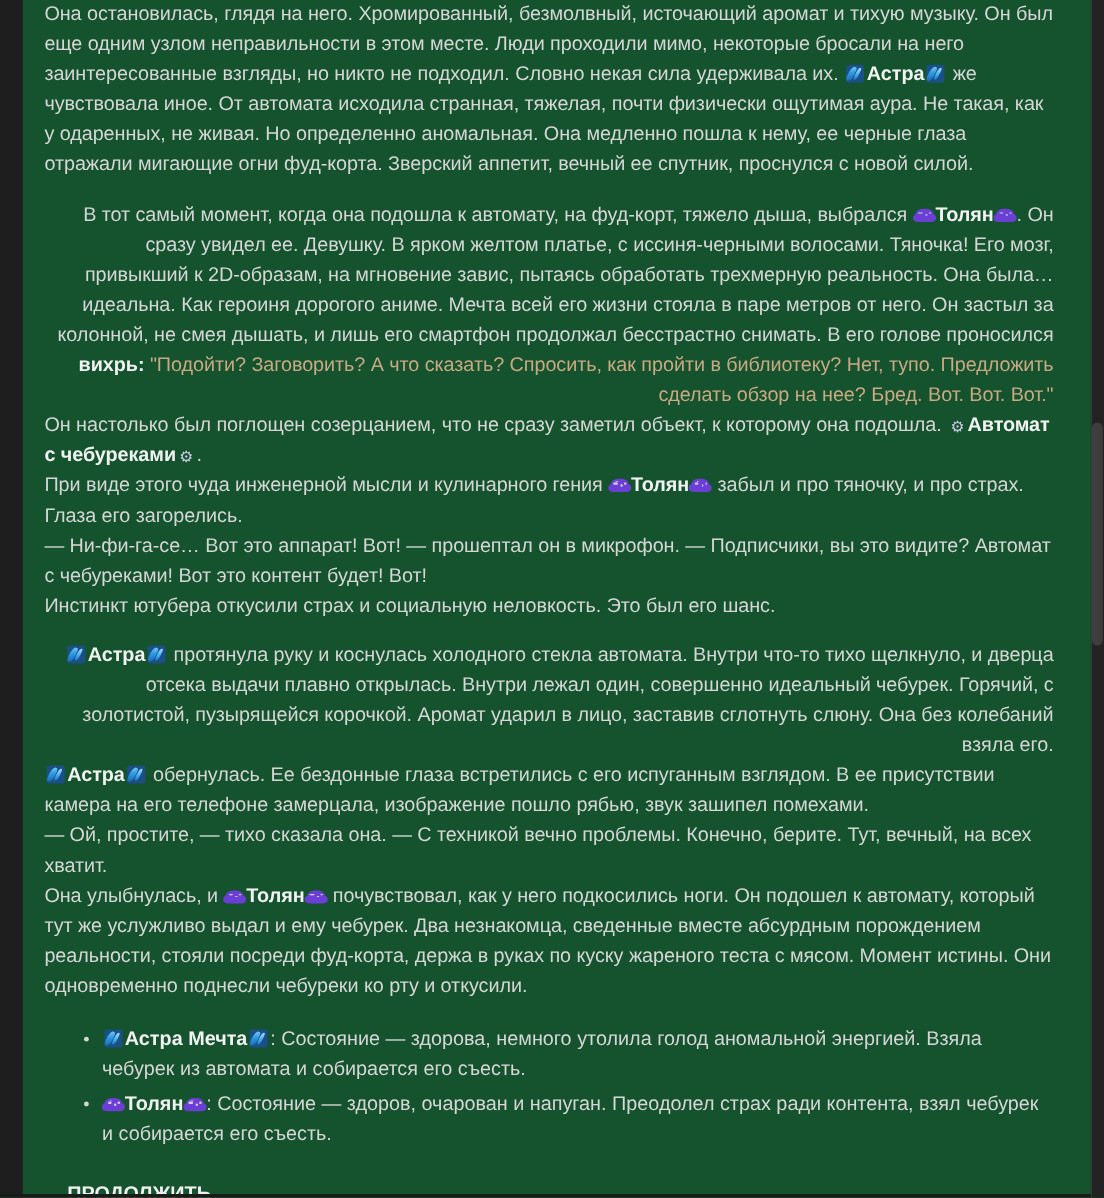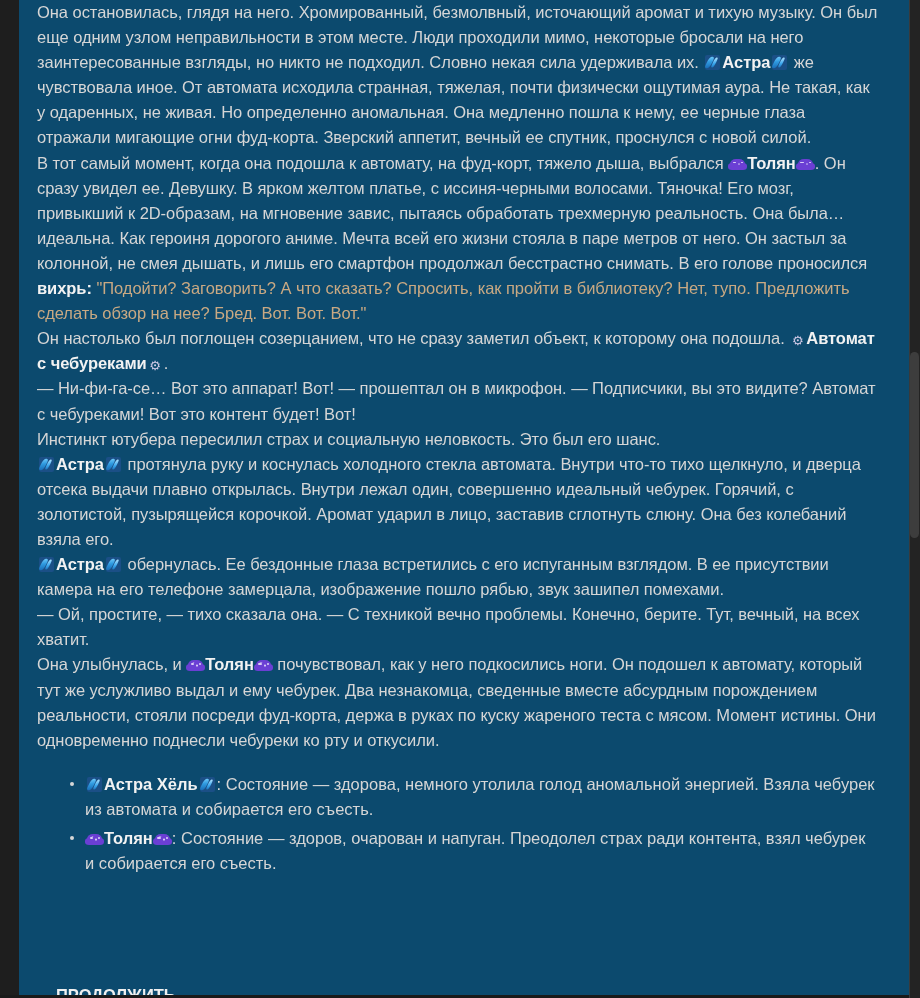--- a/index.html
+++ b/index.html
@@ -4,21 +4,21 @@
 <style>
   html,body{margin:0;padding:0;}
   body{
     width:920px;height:998px;overflow:hidden;
     background:#202020;
     font-family:"Liberation Sans","DejaVu Sans",sans-serif;
   }
   
   #app{
     position:relative;width:920px;height:998px;
-    background:#0c4a6e;
+    background:#14532d;
     box-sizing:border-box;
     overflow:hidden;
   }
   
   #left-gutter{
     position:absolute;left:0;top:0;width:19px;height:998px;
     background:#1e1e1e;
   }
   
   #scrollbar{
@@ -38,21 +38,21 @@
     padding:0 21px 0 18px;
     box-sizing:border-box;
   }
   p{
     margin:0;
     color:#d6d6d6;
     font-size:16.5px;
     line-height:25.1px;
     letter-spacing:-0.05px;
   }
-  .para-gap{}
+  .para-gap{margin-top:16px;text-align:right;}
   .tight{margin-top:0;}
   b.name{color:#f2f2f2;font-weight:bold;}
   .quote{color:#c9a983;}
 
   
   .ico{
     display:inline-block;
     width:15px;height:15px;
     vertical-align:-2px;
     position:relative;
@@ -156,37 +156,38 @@
   <div id="left-gutter"></div>
 
   <div id="content">
 
     <p><span>Она остановилась, глядя на него. Хромированный, безмолвный, источающий аромат и тихую музыку. Он был еще одним узлом неправильности в этом месте. Люди проходили мимо, некоторые бросали на него заинтересованные взгляды, но никто не подходил. Словно некая сила удерживала их. </span><span class="ico ico-feather"></span><b class="name">Астра</b><span class="ico ico-feather"></span><span> же чувствовала иное. От автомата исходила странная, тяжелая, почти физически ощутимая аура. Не такая, как у одаренных, не живая. Но определенно аномальная. Она медленно пошла к нему, ее черные глаза отражали мигающие огни фуд-корта. Зверский аппетит, вечный ее спутник, проснулся с новой силой.</span></p>
 
     <p class="para-gap"><span>В тот самый момент, когда она подошла к автомату, на фуд-корт, тяжело дыша, выбрался </span><span class="ico ico-gamepad"></span><b class="name">Толян</b><span class="ico ico-gamepad"></span><span>. Он сразу увидел ее. Девушку. В ярком желтом платье, с иссиня-черными волосами. Тяночка! Его мозг, привыкший к 2D-образам, на мгновение завис, пытаясь обработать трехмерную реальность. Она была… идеальна. Как героиня дорогого аниме. Мечта всей его жизни стояла в паре метров от него. Он застыл за колонной, не смея дышать, и лишь его смартфон продолжал бесстрастно снимать. В его голове проносился </span><b class="name">вихрь:</b><span class="quote"> "Подойти? Заговорить? А что сказать? Спросить, как пройти в библиотеку? Нет, тупо. Предложить сделать обзор на нее? Бред. Вот. Вот. Вот."</span></p>
 
     <p class="tight"><span>Он настолько был поглощен созерцанием, что не сразу заметил объект, к которому она подошла. </span><span class="ico ico-gear"><span>⚙</span></span><b class="name">Автомат с чебуреками</b><span class="ico ico-gear"><span>⚙</span></span><span>.</span></p>
 
+    <p class="tight"><span>При виде этого чуда инженерной мысли и кулинарного гения </span><span class="ico ico-gamepad"></span><b class="name">Толян</b><span class="ico ico-gamepad"></span><span> забыл и про тяночку, и про страх. Глаза его загорелись.</span></p>
 
     <p class="tight">— Ни-фи-га-се… Вот это аппарат! Вот! — прошептал он в микрофон. — Подписчики, вы это видите? Автомат с чебуреками! Вот это контент будет! Вот!</p>
 
-    <p class="tight">Инстинкт ютубера пересилил страх и социальную неловкость. Это был его шанс.</p>
+    <p class="tight">Инстинкт ютубера откусили страх и социальную неловкость. Это был его шанс.</p>
 
     <p class="para-gap"><span class="ico ico-feather"></span><b class="name">Астра</b><span class="ico ico-feather"></span><span> протянула руку и коснулась холодного стекла автомата. Внутри что-то тихо щелкнуло, и дверца отсека выдачи плавно открылась. Внутри лежал один, совершенно идеальный чебурек. Горячий, с золотистой, пузырящейся корочкой. Аромат ударил в лицо, заставив сглотнуть слюну. Она без колебаний взяла его.</span></p>
 
 
 
     <p class="tight"><span class="ico ico-feather"></span><b class="name">Астра</b><span class="ico ico-feather"></span><span> обернулась. Ее бездонные глаза встретились с его испуганным взглядом. В ее присутствии камера на его телефоне замерцала, изображение пошло рябью, звук зашипел помехами.</span></p>
 
     <p class="tight">— Ой, простите, — тихо сказала она. — С техникой вечно проблемы. Конечно, берите. Тут, вечный, на всех хватит.</p>
 
     <p class="tight"><span>Она улыбнулась, и </span><span class="ico ico-gamepad"></span><b class="name">Толян</b><span class="ico ico-gamepad"></span><span> почувствовал, как у него подкосились ноги. Он подошел к автомату, который тут же услужливо выдал и ему чебурек. Два незнакомца, сведенные вместе абсурдным порождением реальности, стояли посреди фуд-корта, держа в руках по куску жареного теста с мясом. Момент истины. Они одновременно поднесли чебуреки ко рту и откусили.</span></p>
 
     <ul class="status" id="status-list">
-        <li><span class="ico ico-feather"></span><b>Астра Хёль</b><span class="ico ico-feather"></span><span>: Состояние — здорова, немного утолила голод аномальной энергией. Взяла чебурек из автомата и собирается его съесть.</span></li>
+        <li><span class="ico ico-feather"></span><b>Астра Мечта</b><span class="ico ico-feather"></span><span>: Состояние — здорова, немного утолила голод аномальной энергией. Взяла чебурек из автомата и собирается его съесть.</span></li>
         <li><span class="ico ico-gamepad"></span><b>Толян</b><span class="ico ico-gamepad"></span><span>: Состояние — здоров, очарован и напуган. Преодолел страх ради контента, взял чебурек и собирается его съесть.</span></li>
       </ul>
 
   </div>
 
   <div id="clipped">ПРОДОЛЖИТЬ</div>
   <div id="bottom-edge"></div>
 
   <div id="scrollbar">
     <div id="scroll-thumb"></div>

